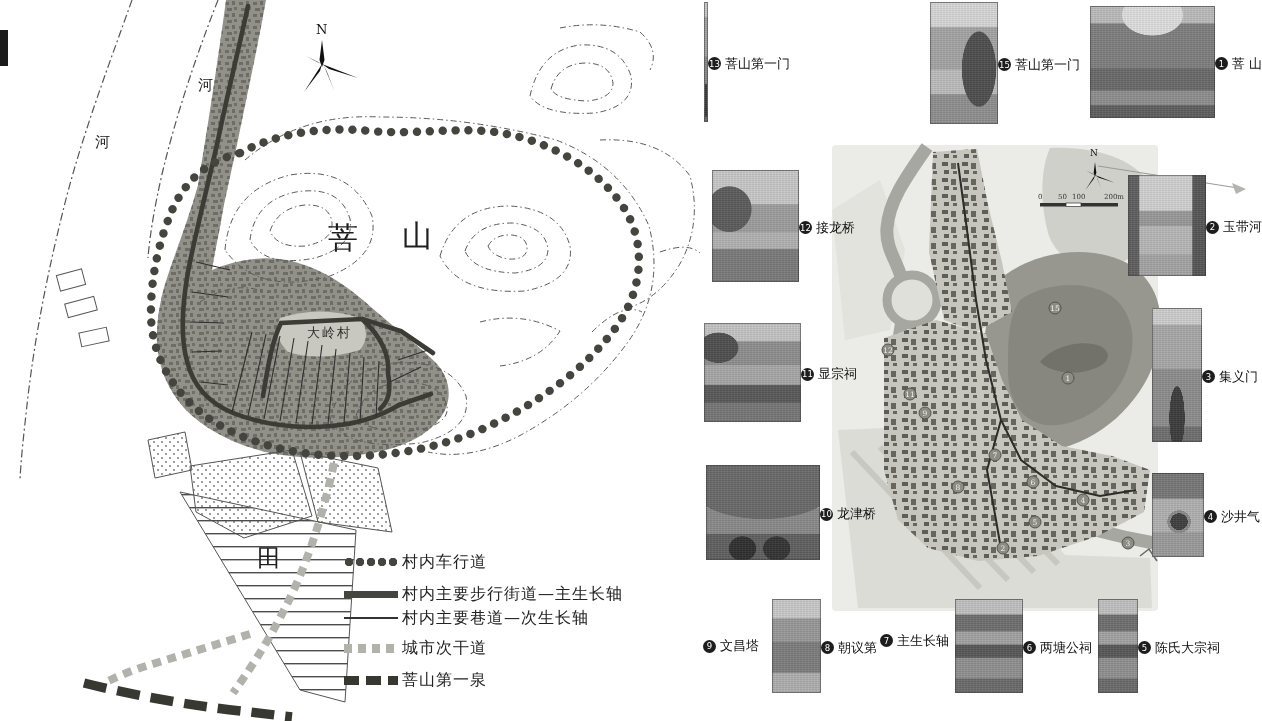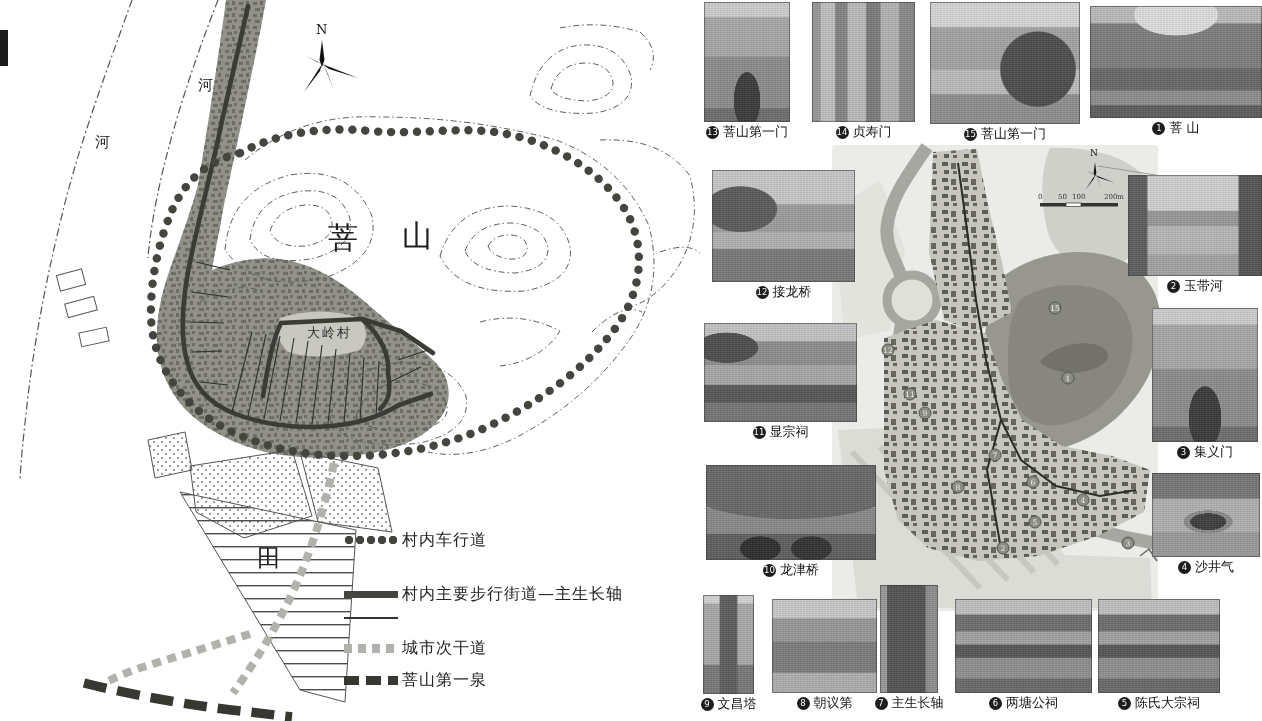--- a/index.html
+++ b/index.html
@@ -1,21 +1,21 @@
 <!DOCTYPE html>
 <html><head>
 <meta charset="utf-8">
 <style>
   html,body{margin:0;padding:0;background:#fff;}
   .stage{position:relative;width:1262px;height:721px;background:#fff;overflow:hidden;
          font-family:"DejaVu Serif", serif;}
   svg text{font-family:"DejaVu Serif", serif;}
 
   
-  .card{position:absolute;display:flex;flex-direction:column;align-items:center;}
+  .card{position:absolute;display:flex;align-items:center;}
   .ph{width:100%;position:relative;overflow:hidden;box-shadow:inset 0 0 0 1px rgba(50,50,50,.55);}
   .ph::after{content:"";position:absolute;inset:0;
     background:repeating-linear-gradient(0deg,rgba(255,255,255,.05) 0 1px,rgba(0,0,0,.05) 1px 2px),
                repeating-linear-gradient(90deg,rgba(255,255,255,.03) 0 1px,rgba(0,0,0,.04) 1px 3px);}
   .cap{display:flex;align-items:center;justify-content:center;gap:4px;margin-top:3px;
        font-size:13px;color:#111;white-space:nowrap;line-height:14px;}
   .badge{width:13px;height:13px;border-radius:50%;background:#1d1d1d;color:#fff;font-size:8.5px;
          display:inline-flex;align-items:center;justify-content:center;flex:none;
          font-family:"DejaVu Sans",sans-serif;}
 
@@ -284,27 +284,20 @@
   </g>
 </svg>
 
 <div class="card" style="left:704px;top:2px;width:86px">
   <div class="ph v-gate" style="height:120px"></div>
   <div class="cap">
     <span class="badge">13</span>
     <span>菩山第一门</span>
   </div>
 </div>
-<div class="card" style="left:812px;top:2px;width:103px">
-  <div class="ph v-arch" style="height:120px"></div>
-  <div class="cap">
-    <span class="badge">14</span>
-    <span>贞寿门</span>
-  </div>
-</div>
 <div class="card" style="left:930px;top:2px;width:150px">
   <div class="ph v-pav" style="height:122px"></div>
   <div class="cap">
     <span class="badge">15</span>
     <span>菩山第一门</span>
   </div>
 </div>
 <div class="card" style="left:1090px;top:6px;width:172px">
   <div class="ph v-mtn" style="height:112px"></div>
   <div class="cap">
@@ -387,30 +380,31 @@
 </div>
 <div class="card" style="left:1098px;top:599px;width:122px">
   <div class="ph v-temple" style="height:94px"></div>
   <div class="cap">
     <span class="badge">5</span>
     <span>陈氏大宗祠</span>
   </div>
 </div>
 
 <div class="legend">
-  <div class="lg-row" style="top:1px">
+  <div class="lg-row" style="top:23px">
     <span class="lg-sym lg-dots"></span>
     <span>村内车行道</span>
   </div>
   <div class="lg-row" style="top:55px">
     <span class="lg-sym lg-thick"></span>
     <span>村内主要步行街道—主生长轴</span>
   </div>
   <div class="lg-row" style="top:79px">
     <span class="lg-sym lg-thin"></span>
+    <span>村内主要巷道—次生长轴</span>
   </div>
   <div class="lg-row" style="top:109px">
     <span class="lg-sym lg-gray"></span>
     <span>城市次干道</span>
   </div>
   <div class="lg-row" style="top:141px">
     <span class="lg-sym lg-dark"></span>
     <span>菩山第一泉</span>
   </div>
 </div>

